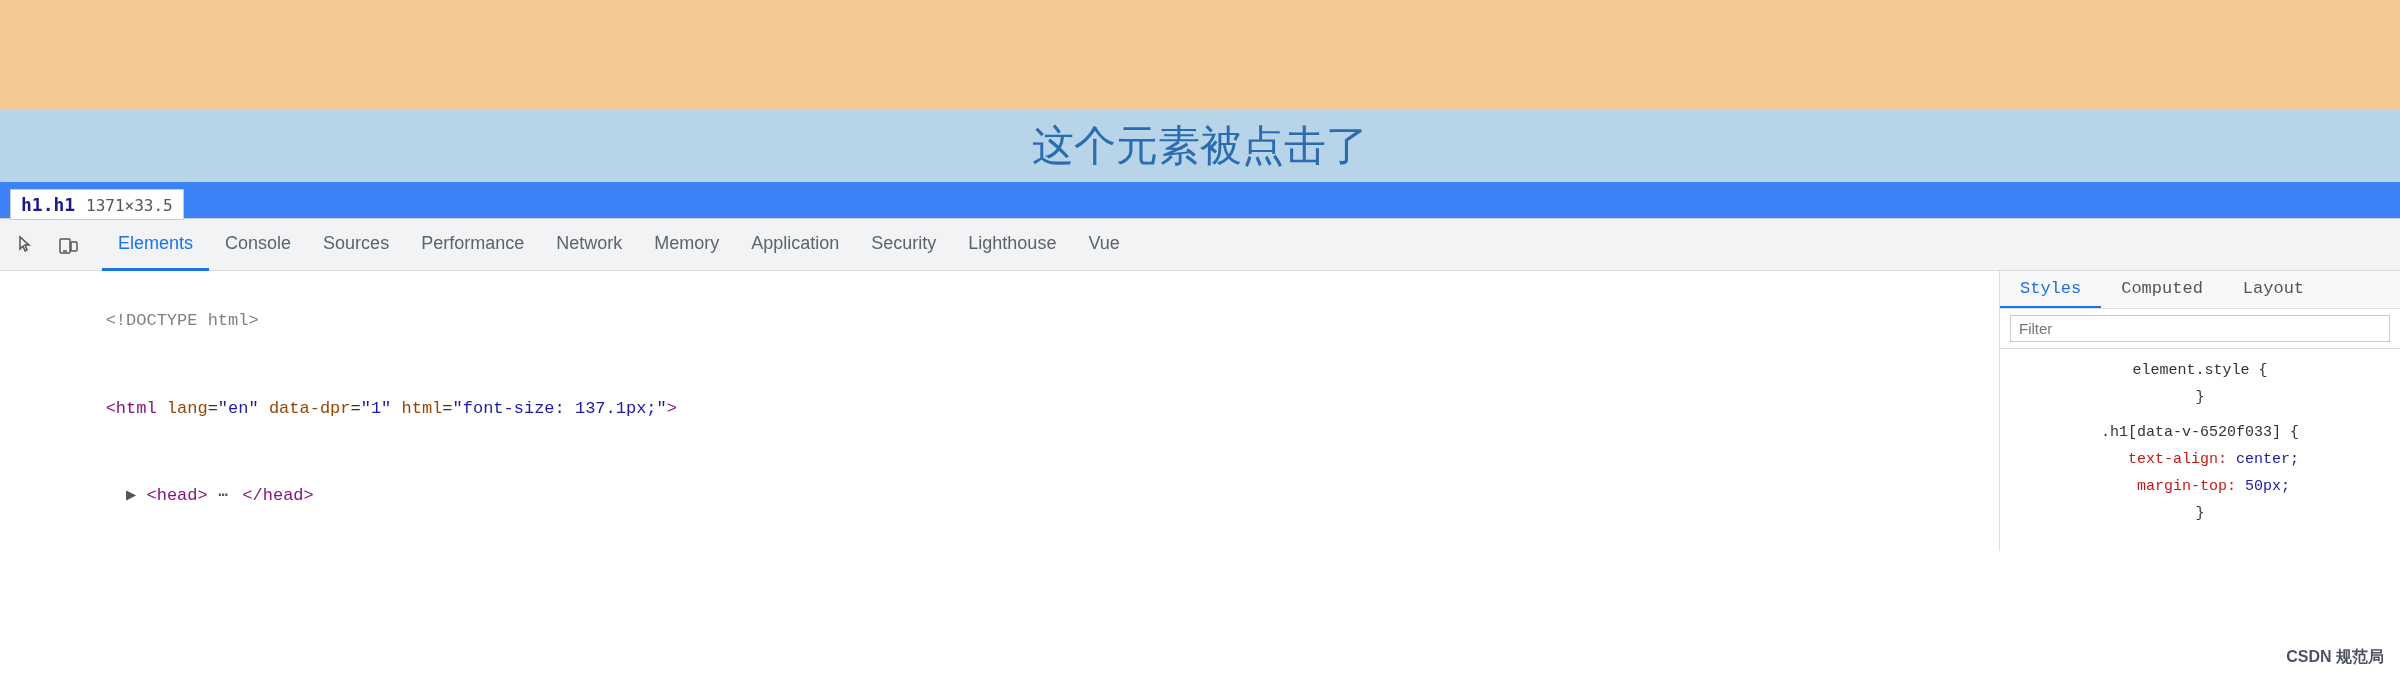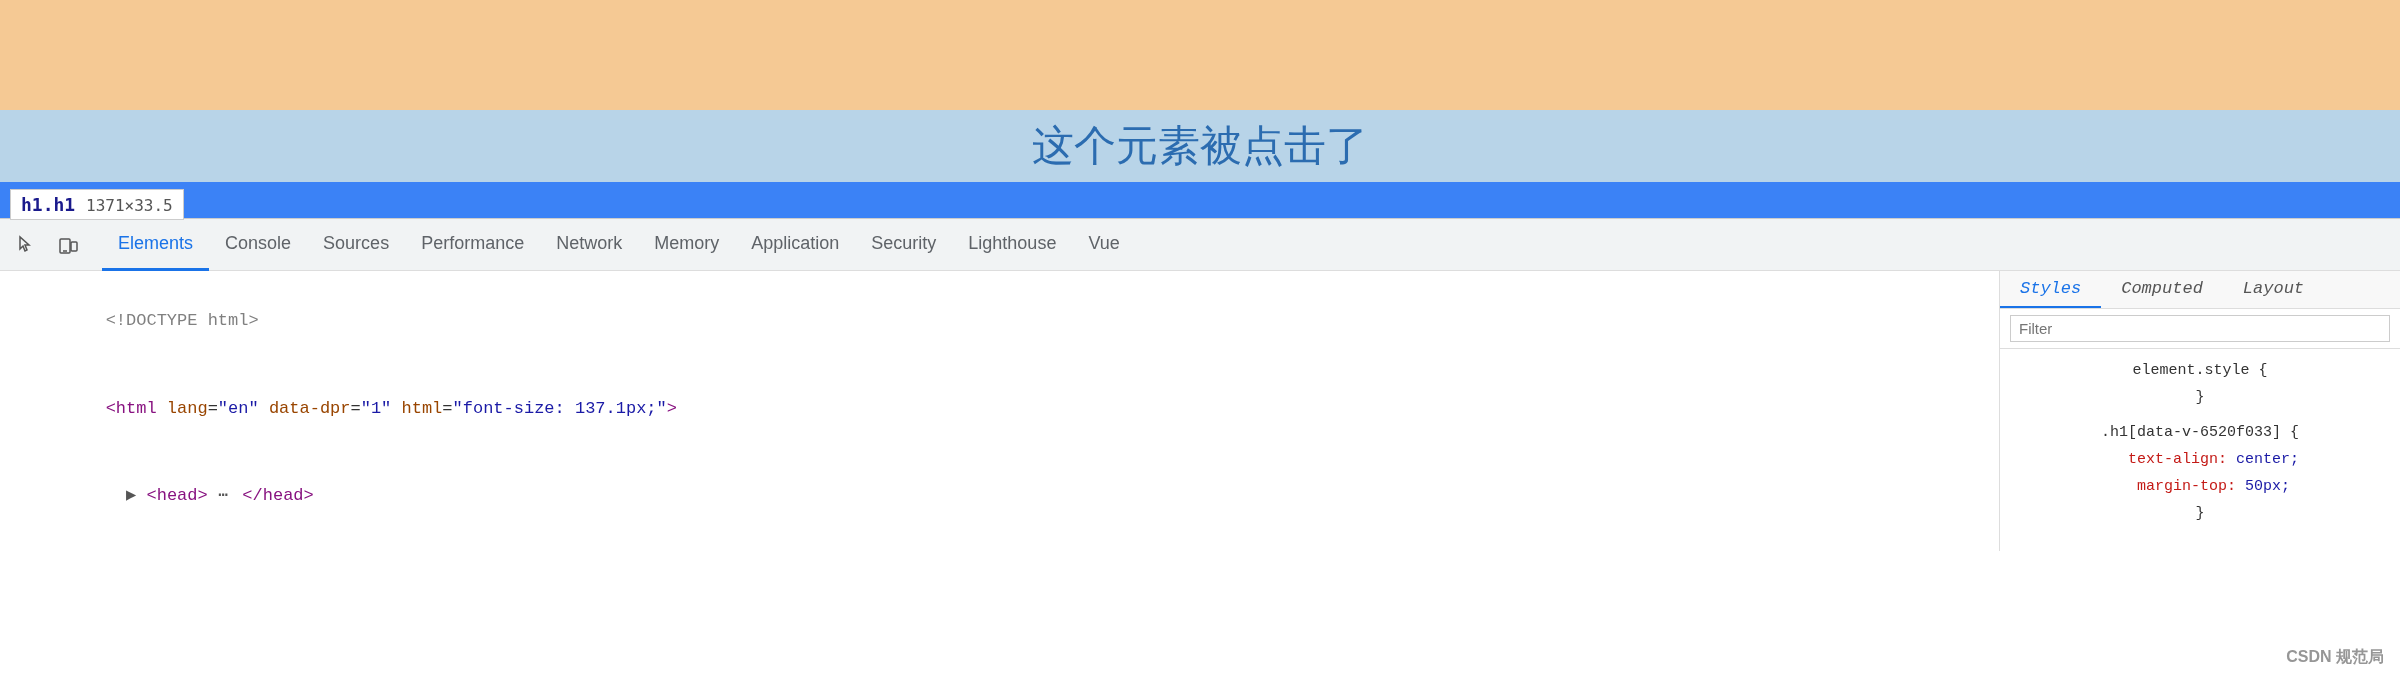--- a/index.html
+++ b/index.html
@@ -140,21 +140,20 @@
       width: 400px;
       background: #fff;
       font-family: 'Consolas', 'Courier New', monospace;
       font-size: 16px;
     }
 
     .styles-tabs {
       display: flex;
       border-bottom: 1px solid #ddd;
       background: #f8f8f8;
-      font-style: italic;
     }
 
     .styles-tab {
       padding: 8px 20px;
       font-size: 17px;
       cursor: pointer;
       color: #555;
       border-bottom: 2px solid transparent;
     }
 
@@ -316,13 +315,13 @@
           </div>
           <div>
             <span class="style-brace">}</span>
           </div>
         </div>
       </div>
     </div>
   </div>
 </div>
 
-<div style="position:fixed; bottom:10px; right:16px; font-size:16px; color:#737373; font-weight:bold; opacity:0.75; font-family:sans-serif;margin-top:8px;">CSDN 规范局</div>
+<div style="position:fixed; bottom:10px; right:16px; font-size:16px; color:#0f172a; font-weight:bold; opacity:0.75; font-family:sans-serif;margin-top:8px;">CSDN 规范局</div>
 
 </body></html>

